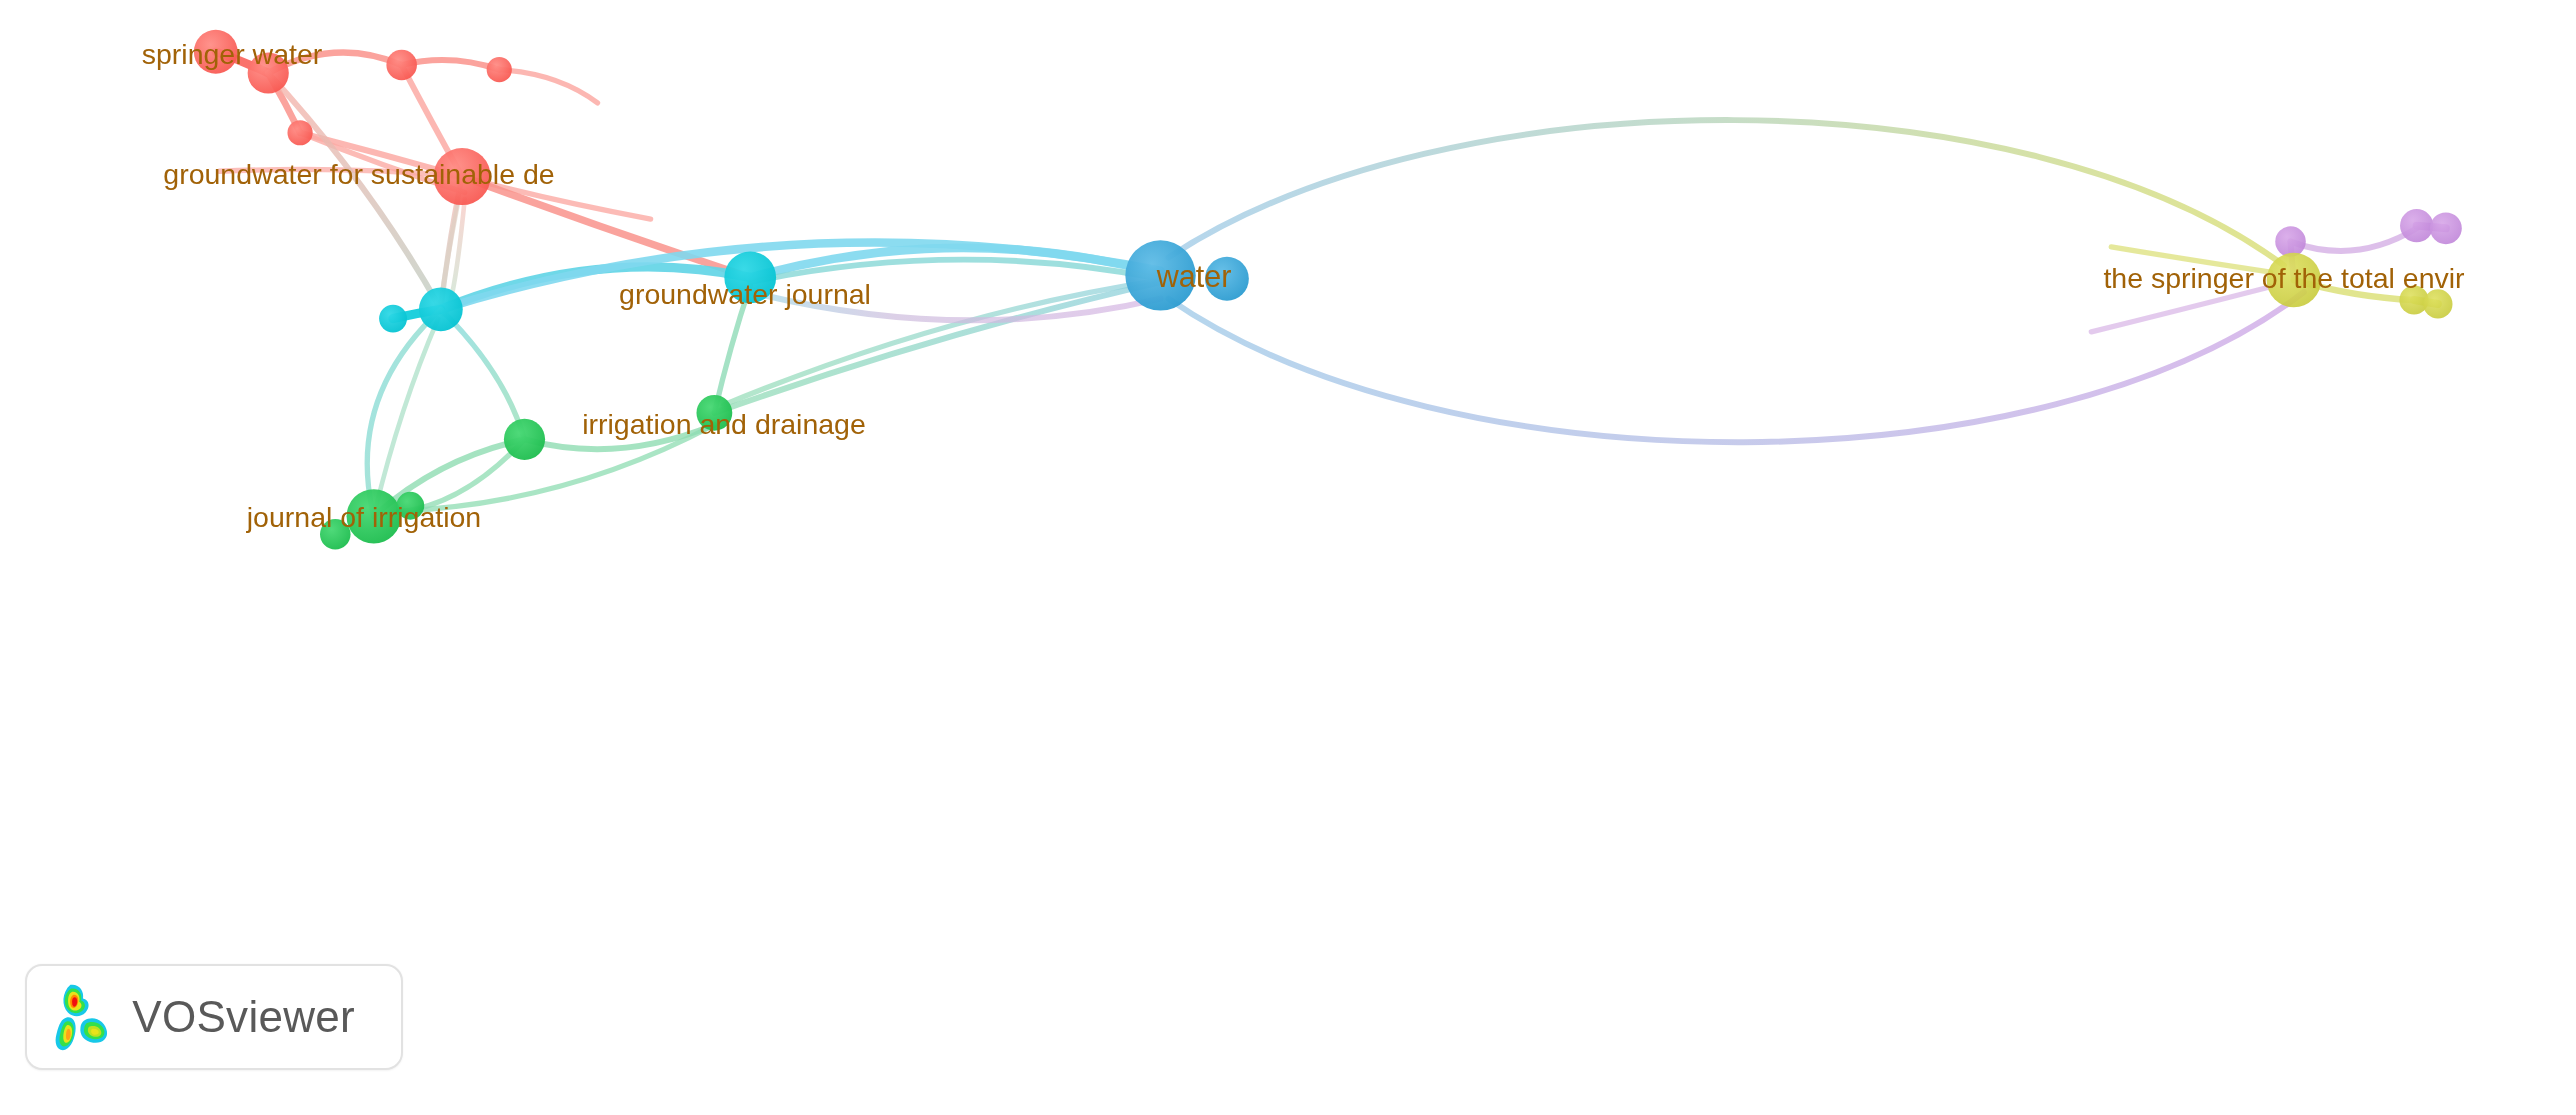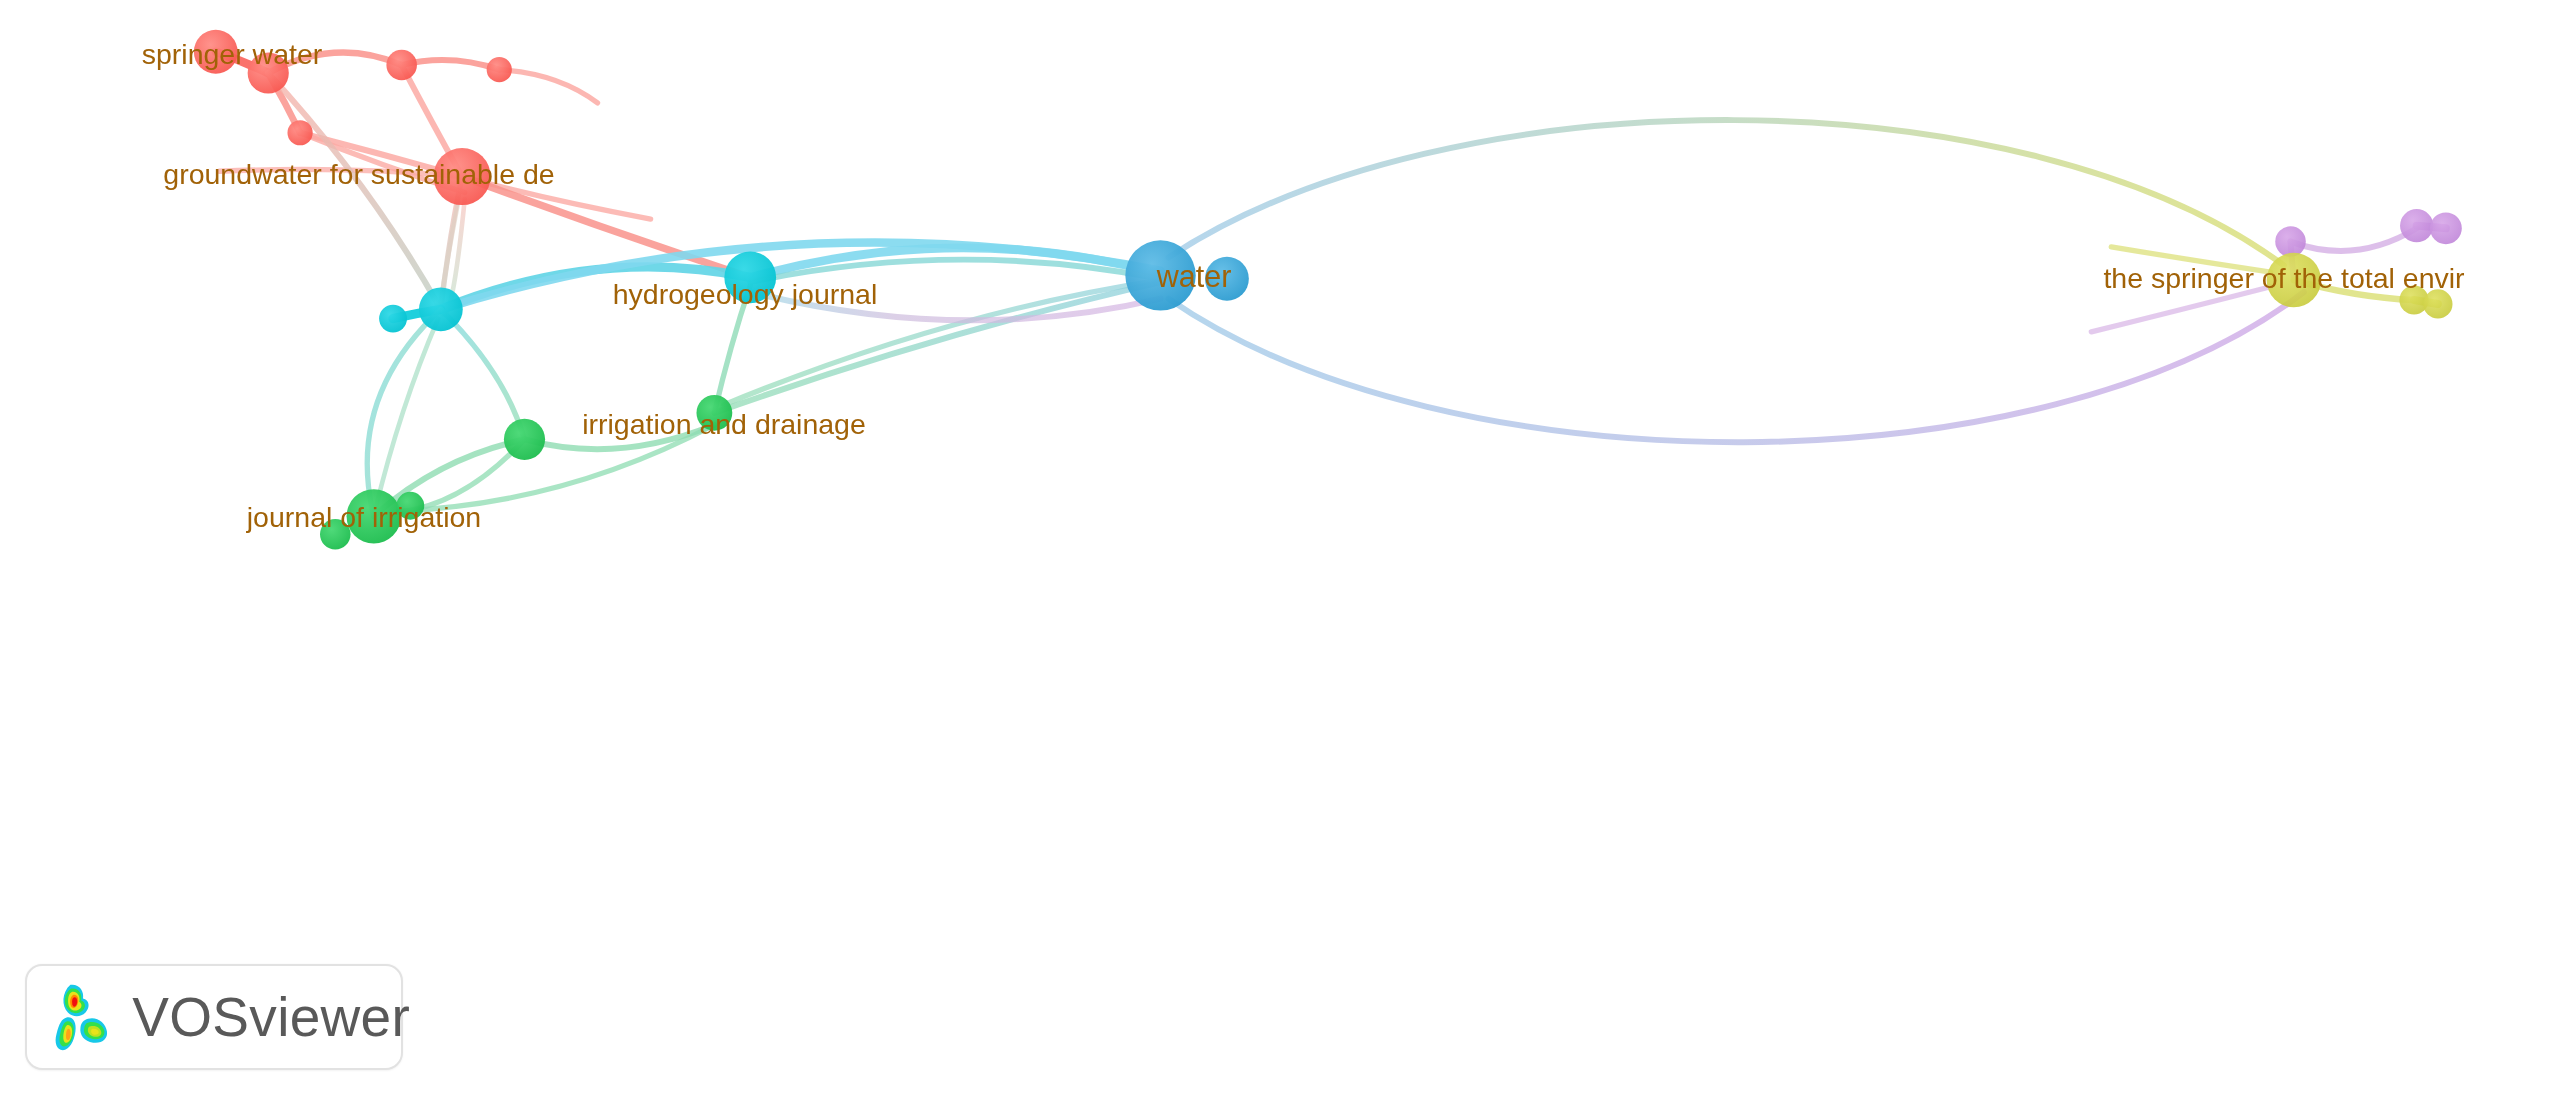--- a/index.html
+++ b/index.html
@@ -27,21 +27,21 @@
     border-radius:17.3px;
     display:flex;
     align-items:center;
     gap:17.3px;
     padding-left:24px;
     box-shadow:0 0.7px 2px rgba(0,0,0,.05);
   }
   #vos-logo .mark{width:64px;height:73px;flex:0 0 auto;}
   #vos-logo .wordmark{
     font-family:"Liberation Sans",sans-serif;
-    font-size:55px;
+    font-size:44px;
     color:#595959;
     letter-spacing:0.3px;
   }
 </style>
 </head>
 <body>
 
 <div id="stage">
 
   <svg id="net" viewBox="0 0 3880 1680" preserveAspectRatio="none" xmlns="http://www.w3.org/2000/svg">
@@ -181,21 +181,21 @@
       <circle cx="3684" cy="344" r="24" fill="url(#nodeShinePurple)" opacity=".9"></circle>
       <circle cx="3636" cy="452" r="22" fill="url(#nodeShineOlive)" opacity=".9"></circle>
       <circle cx="3672" cy="458" r="22" fill="url(#nodeShineOlive)" opacity=".9"></circle>
     </g>
   </svg>
 
   <div class="node-label" style="left:232px;top:54px;">springer water</div>
 
   <div class="node-label" style="left:359px;top:174px;text-align:right;">groundwater for sustainable de</div>
 
-  <div class="node-label" style="left:745px;top:294px;">hydrogeology journal</div>
+  <div class="node-label" style="left:745px;top:294px;">groundwater journal</div>
 
   <div class="node-label" style="left:1194px;top:276px;font-size:30.5px;">water</div>
 
   <div class="node-label" style="left:724px;top:424px;">irrigation and drainage</div>
 
   <div class="node-label" style="left:364px;top:517px;">journal of irrigation</div>
 
   <div class="node-label" style="left:2284px;top:278px;">the springer of the total envir</div>
 
   <div id="vos-logo">

